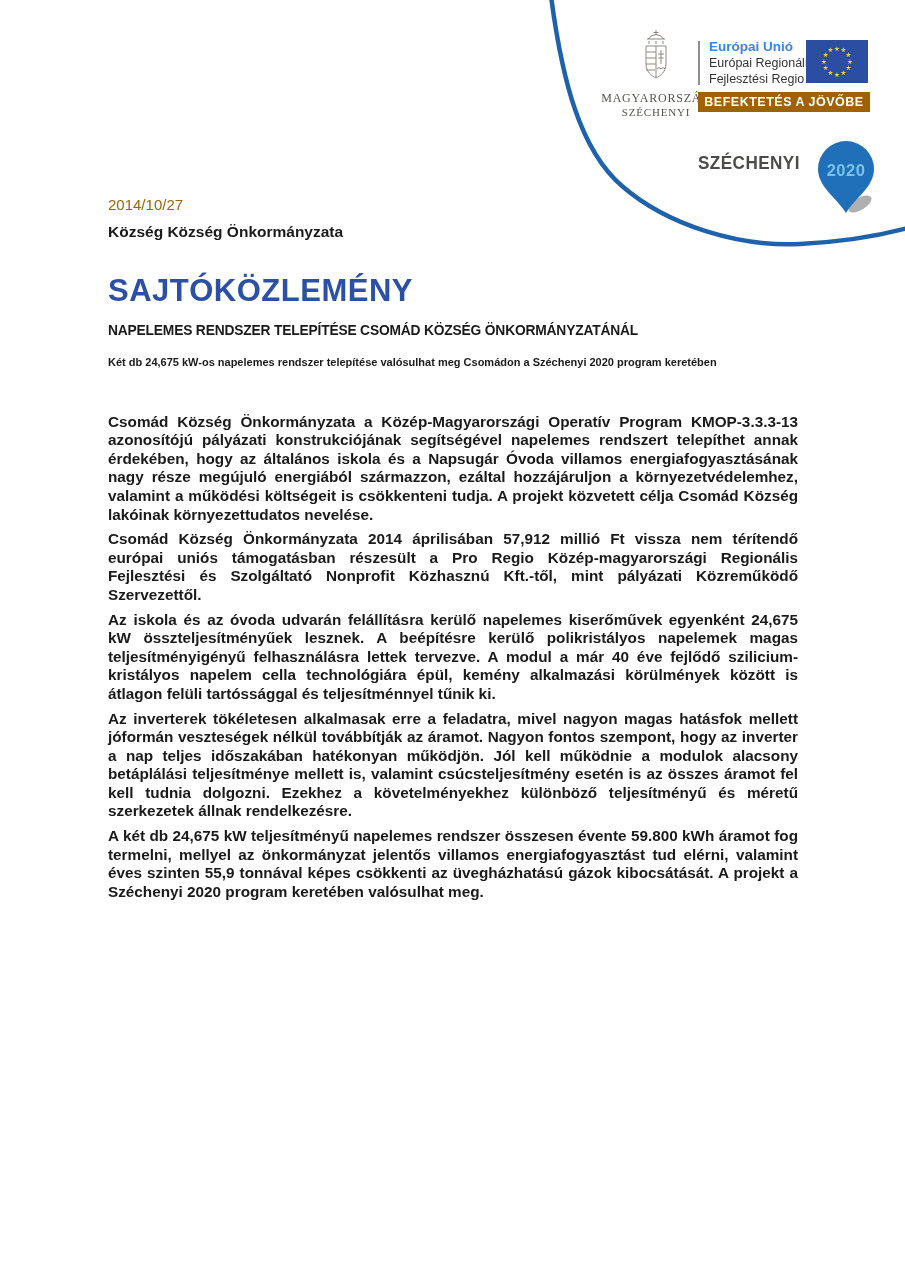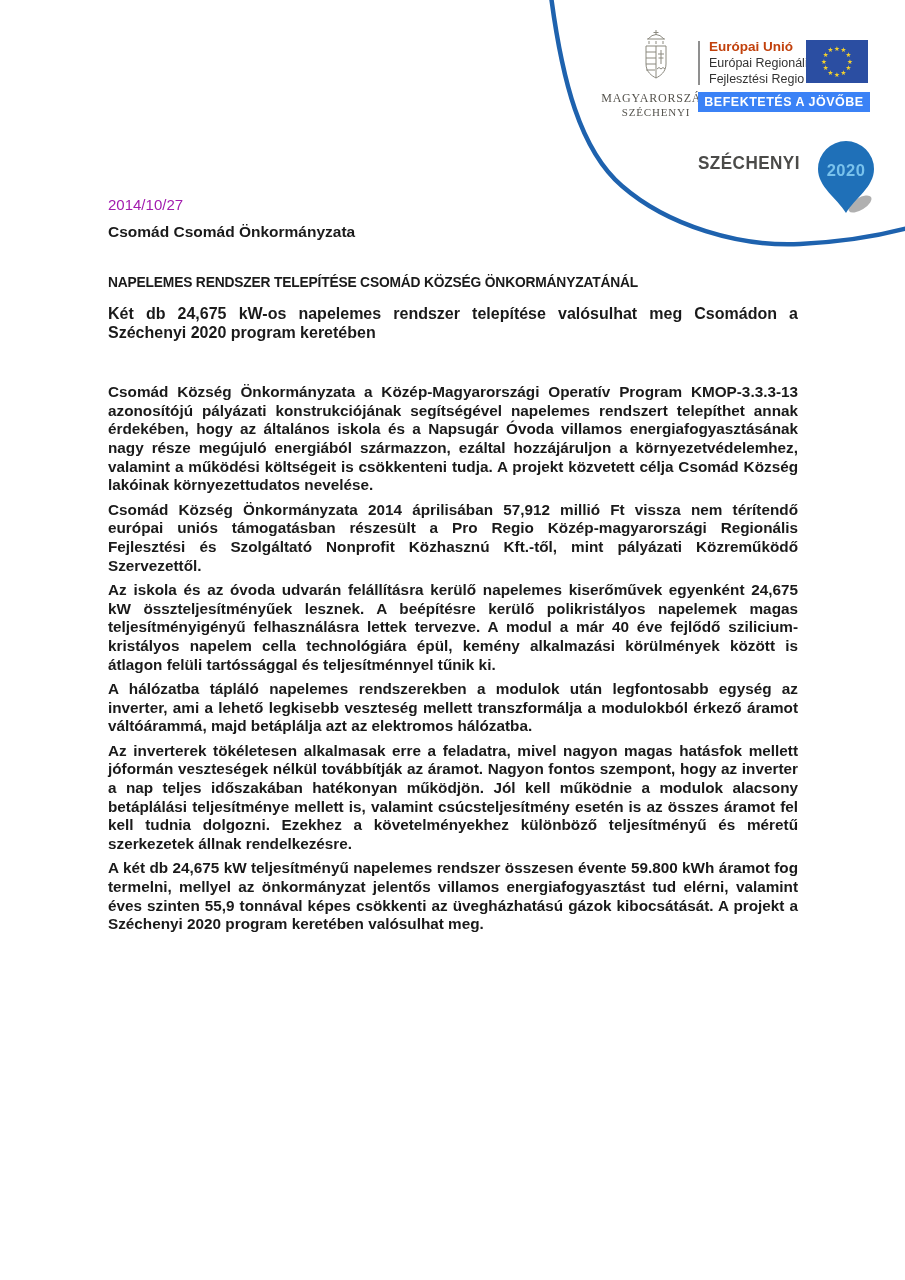--- a/index.html
+++ b/index.html
@@ -13,41 +13,41 @@
   .gov-logo{position:absolute;left:598px;top:28px;width:116px;text-align:center;
             font-family:"Liberation Serif",serif;color:#56544e;}
   .gov-arms{display:block;margin:0 auto;}
   .gov-line1{font-size:12px;letter-spacing:.8px;margin-top:3px;white-space:nowrap;}
   .gov-line2{font-size:11px;letter-spacing:.8px;white-space:nowrap;}
 
   
   .eu-block{position:absolute;left:698px;top:39px;width:172px;}
   .eu-divider{position:absolute;left:0;top:2px;width:2px;height:44px;background:#8f8f8f;}
   .eu-text{position:absolute;left:11px;top:0;}
-  .eu-l1{font-size:13.5px;font-weight:bold;color:#c2410c;line-height:16px;white-space:nowrap;}
+  .eu-l1{font-size:13.5px;font-weight:bold;color:#3b82f6;line-height:16px;white-space:nowrap;}
   .eu-l2,.eu-l3{font-size:12.5px;color:#333;line-height:16px;white-space:nowrap;}
   .eu-flag{position:absolute;left:108px;top:1px;}
-  .eu-banner{position:absolute;left:0;top:53px;width:172px;height:20px;background:#3b82f6;
+  .eu-banner{position:absolute;left:0;top:53px;width:172px;height:20px;background:#a16207;
              color:#fff;font-weight:bold;font-size:12.5px;line-height:20px;text-align:center;
              letter-spacing:.5px;white-space:nowrap;}
 
   
   .sz-word{position:absolute;left:698px;top:152px;font-size:19px;font-weight:bold;
            color:#4b4b49;letter-spacing:.5px;transform:scaleX(.9);transform-origin:left top;
            white-space:nowrap;}
   .sz-pin{position:absolute;left:813px;top:140px;}
 
   
   .content{position:absolute;left:108px;top:196px;width:690px;}
-  .doc-date{font-size:15px;color:#a21caf;margin:0 0 10px 0;}
+  .doc-date{font-size:15px;color:#a16207;margin:0 0 10px 0;}
   .doc-org{font-size:15.5px;font-weight:bold;margin:0 0 32px 0;}
   .doc-title{font-size:31px;font-weight:bold;color:#2b50a5;margin:0 0 12px 0;letter-spacing:.5px;}
   .doc-headline{font-size:15px;font-weight:bold;margin:0 0 15px 0;white-space:nowrap;
                 transform:scaleX(.92);transform-origin:left top;letter-spacing:-.2px;}
-  .doc-lead{font-size:16px;font-weight:bold;line-height:18.6px;text-align:justify;
+  .doc-lead{font-size:11px;font-weight:bold;line-height:18.6px;text-align:justify;
             margin:0 0 41px 0;}
   .doc-par{font-size:15.3px;line-height:18.6px;text-align:justify;margin:0 0 6px 0;font-weight:bold;}
 </style>
 </head>
 <body>
 
 <div class="page">
 
   <svg class="curve-svg" viewBox="0 0 905 270">
     <path d="M551,-4 C562,80 580,150 622,186 C668,226 740,247 800,244 C840,242 878,236 908,228" fill="none" stroke="#1E62AE" stroke-width="4.5" stroke-linecap="round"></path>
@@ -100,24 +100,24 @@
 
   <div class="sz-word">SZÉCHENYI</div>
   <svg class="sz-pin" width="72" height="78" viewBox="0 0 72 78">
     <ellipse cx="47" cy="64" rx="13" ry="6" transform="rotate(-32 47 64)" fill="#b0b0b0"></ellipse>
     <path d="M33,73 C24,58 5,47 5,29 a28,28 0 1,1 56,0 C61,47 42,58 33,73 Z" fill="#1F70B8"></path>
     <text x="33" y="36" text-anchor="middle" font-size="16.5" font-weight="bold" letter-spacing="0.5" fill="#79C2EC" font-family="Liberation Sans, sans-serif">2020</text>
   </svg>
 
   <div class="content">
     <p class="doc-date">2014/10/27</p>
-    <p class="doc-org">Csomád Csomád Önkormányzata</p>
+    <p class="doc-org">Község Község Önkormányzata</p>
+    <h1 class="doc-title">SAJTÓKÖZLEMÉNY</h1>
     <h2 class="doc-headline">NAPELEMES RENDSZER TELEPÍTÉSE CSOMÁD KÖZSÉG ÖNKORMÁNYZATÁNÁL</h2>
     <p class="doc-lead">Két db 24,675 kW-os napelemes rendszer telepítése valósulhat meg Csomádon a Széchenyi 2020 program keretében</p>
     <p class="doc-par">Csomád Község Önkormányzata a Közép-Magyarországi Operatív Program KMOP-3.3.3-13 azonosítójú pályázati konstrukciójának segítségével napelemes rendszert telepíthet annak érdekében, hogy az általános iskola és a Napsugár Óvoda villamos energiafogyasztásának nagy része megújuló energiából származzon, ezáltal hozzájáruljon a környezetvédelemhez, valamint a működési költségeit is csökkenteni tudja. A projekt közvetett célja Csomád Község lakóinak környezettudatos nevelése.</p>
     <p class="doc-par">Csomád Község Önkormányzata 2014 áprilisában 57,912 millió Ft vissza nem térítendő európai uniós támogatásban részesült a Pro Regio Közép-magyarországi Regionális Fejlesztési és Szolgáltató Nonprofit Közhasznú Kft.-től, mint pályázati Közreműködő Szervezettől.</p>
     <p class="doc-par">Az iskola és az óvoda udvarán felállításra kerülő napelemes kiserőművek egyenként 24,675 kW összteljesítményűek lesznek. A beépítésre kerülő polikristályos napelemek magas teljesítményigényű felhasználásra lettek tervezve. A modul a már 40 éve fejlődő szilicium-kristályos napelem cella technológiára épül, kemény alkalmazási körülmények között is átlagon felüli tartóssággal és teljesítménnyel tűnik ki.</p>
-    <p class="doc-par">A hálózatba tápláló napelemes rendszerekben a modulok után legfontosabb egység az inverter, ami a lehető legkisebb veszteség mellett transzformálja a modulokból érkező áramot váltóárammá, majd betáplálja azt az elektromos hálózatba.</p>
     <p class="doc-par">Az inverterek tökéletesen alkalmasak erre a feladatra, mivel nagyon magas hatásfok mellett jóformán veszteségek nélkül továbbítják az áramot. Nagyon fontos szempont, hogy az inverter a nap teljes időszakában hatékonyan működjön. Jól kell működnie a modulok alacsony betáplálási teljesítménye mellett is, valamint csúcsteljesítmény esetén is az összes áramot fel kell tudnia dolgozni. Ezekhez a követelményekhez különböző teljesítményű és méretű szerkezetek állnak rendelkezésre.</p>
     <p class="doc-par">A két db 24,675 kW teljesítményű napelemes rendszer összesen évente 59.800 kWh áramot fog termelni, mellyel az önkormányzat jelentős villamos energiafogyasztást tud elérni, valamint éves szinten 55,9 tonnával képes csökkenti az üvegházhatású gázok kibocsátását. A projekt a Széchenyi 2020 program keretében valósulhat meg.</p>
   </div>
 
 </div>
 
 </body></html>

